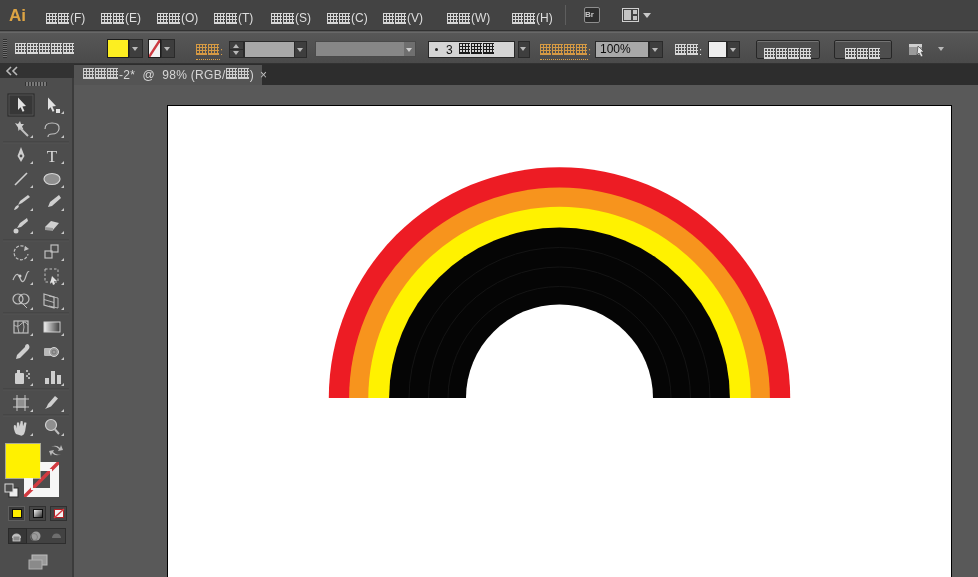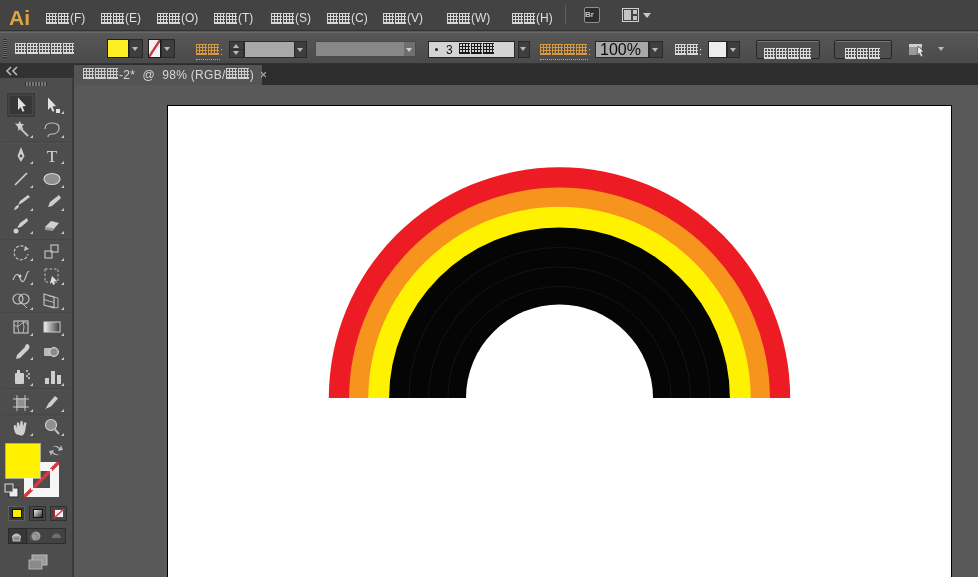--- a/index.html
+++ b/index.html
@@ -4,21 +4,21 @@
 #root{position:relative;width:978px;height:577px;background:#595959;overflow:hidden;
   font-family:"Liberation Sans",sans-serif}
 #root *{position:absolute;box-sizing:border-box}
 .c{display:inline-block;position:static!important;width:11px;height:11px;margin-right:1px;opacity:.95;
   background-image:repeating-linear-gradient(to bottom,currentColor 0 1px,transparent 1px 3px),
   repeating-linear-gradient(to right,currentColor 0 1px,transparent 1px 3px),
   linear-gradient(currentColor,currentColor);
   background-size:100% 100%,100% 100%,100% 1px;background-repeat:no-repeat;background-position:0 0,0 0,0 100%}
 
 #menubar{left:0;top:0;width:978px;height:31px;background:#434343;border-bottom:1px solid #313131}
-#ailogo{left:9px;top:6px;font-size:21px;font-weight:bold;color:#dt;color:#dda444;letter-spacing:0}
+#ailogo{left:9px;top:6px;font-size:17px;font-weight:bold;color:#dt;color:#dda444;letter-spacing:0}
 .mi{top:13px;height:12px;color:#dedede;font-size:12px;line-height:11px;white-space:nowrap}
 .mi span.l{position:static;font-size:12px}
 #mdiv{left:565px;top:5px;width:1px;height:20px;background:#5e5e5e}
 #brbtn{left:584px;top:7px;width:16px;height:16px;background:#2e2e2e;border:1px solid #8f8f8f;
   color:#c8c8c8;font-size:8px;font-weight:bold;text-align:left;line-height:14px;border-radius:2px}
 #wsicon{left:622px;top:8px;width:17px;height:14px;border:1px solid #d0d0d0;background:#434343}
 #wsicon i{display:block;position:absolute;background:#c4c4c4}
 #wsarrow{left:643px;top:13px;width:0;height:0;border-left:4px solid transparent;border-right:4px solid transparent;border-top:5px solid #c9c9c9}
 
 #ctrl{left:0;top:32px;width:978px;height:32px;background:linear-gradient(#575757,#4a4a4a);
@@ -99,21 +99,21 @@
     <div class="tri" style="left:406px;top:15px;border-top-color:#cfcfcf"></div>
 
     <div style="left:428px;top:8px;width:87px;height:17px;background:#d4d4d4;border:1px solid #262626"></div>
     <div style="left:435px;top:15px;width:3px;height:3px;background:#222;border-radius:50%"></div>
     <div style="left:446px;top:10px;color:#111;font-size:12px">3&nbsp; <span class="c" style="color:#111"></span><span class="c" style="color:#111"></span><span class="c" style="color:#111"></span></div>
     <div class="dd" style="left:518px;top:8px;width:12px;height:17px"></div>
     <div class="tri" style="left:520px;top:14px"></div>
 
     <div class="ctext orange" style="left:540px;top:11px"><span class="dotted" style="position:static"><span class="c"></span><span class="c"></span><span class="c"></span><span class="c"></span></span><span style="position:static;font-size:11px">:</span></div>
 
-    <div style="left:595px;top:8px;width:54px;height:17px;background:#a8a8a8;border:1px solid #2a2a2a;color:#0c0c0c;font-size:16px;line-height:15px;padding-left:4px">100%</div>
+    <div style="left:595px;top:8px;width:54px;height:17px;background:#a8a8a8;border:1px solid #2a2a2a;color:#0c0c0c;font-size:12px;line-height:15px;padding-left:4px">100%</div>
     <div class="dd" style="left:649px;top:8px;width:14px;height:17px"></div>
     <div class="tri" style="left:652px;top:15px"></div>
 
     <div class="ctext" style="left:675px;top:11px"><span class="c"></span><span class="c"></span><span style="position:static;font-size:11px">:</span></div>
     <div style="left:708px;top:8px;width:19px;height:17px;background:#ededed;border:1px solid #262626"></div>
     <div class="dd" style="left:727px;top:8px;width:13px;height:17px"></div>
     <div class="tri" style="left:730px;top:15px"></div>
 
     <div class="btn" style="left:756px;top:7px;width:64px"><span class="c"></span><span class="c"></span><span class="c"></span><span class="c"></span></div>
     <div class="btn" style="left:834px;top:7px;width:58px"><span class="c"></span><span class="c"></span><span class="c"></span></div>

